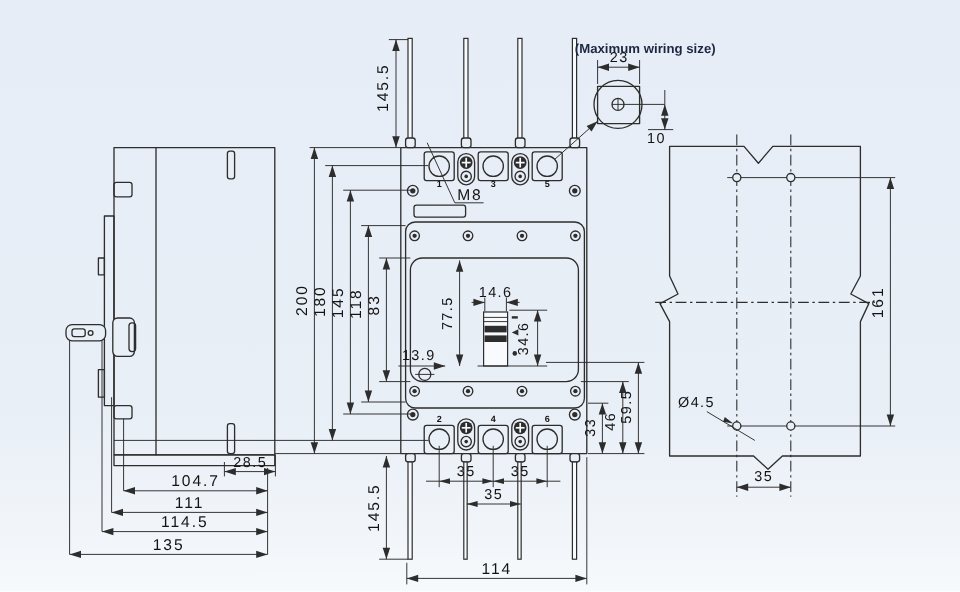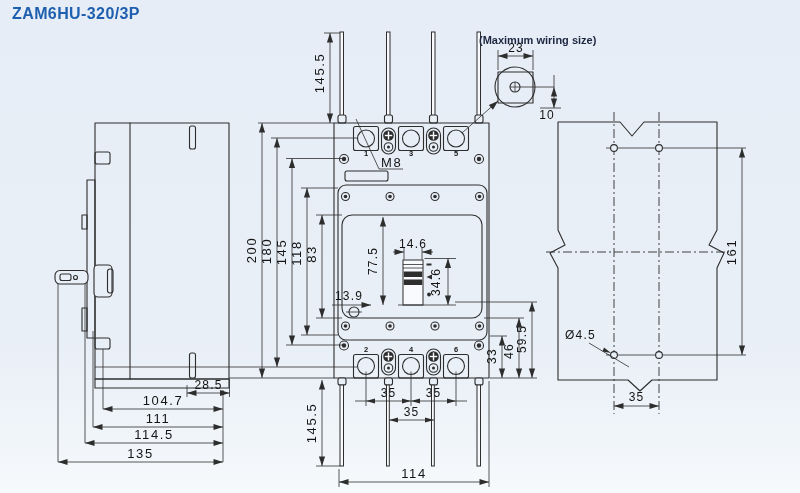--- a/index.html
+++ b/index.html
@@ -23,21 +23,20 @@
   text.d{font-size:13px;fill:#141414;letter-spacing:1.6px;}
   text.dm{font-size:12px;fill:#141414;letter-spacing:1.2px;}
   text.s{font-size:7.5px;font-weight:bold;fill:#141414;}
   text.cap{font-size:11px;font-weight:600;fill:#1b2740;}
   .mid{text-anchor:middle;}
 </style>
 </head>
 <body>
 
 <div class="page">
-  <div class="title">ZAM6HU-320/3P</div>
 
   <svg width="800" height="493" viewBox="0 0 800 493">
     <defs>
       <marker id="aE" markerUnits="userSpaceOnUse" markerWidth="11" markerHeight="8" refX="10.5" refY="4" orient="auto">
         <path d="M10.5 4 L1 0.9 L1 7.1 Z" fill="#2d2d2d"></path>
       </marker>
       <marker id="aS" markerUnits="userSpaceOnUse" markerWidth="11" markerHeight="8" refX="0.5" refY="4" orient="auto">
         <path d="M0.5 4 L10 0.9 L10 7.1 Z" fill="#2d2d2d"></path>
       </marker>
     </defs>

